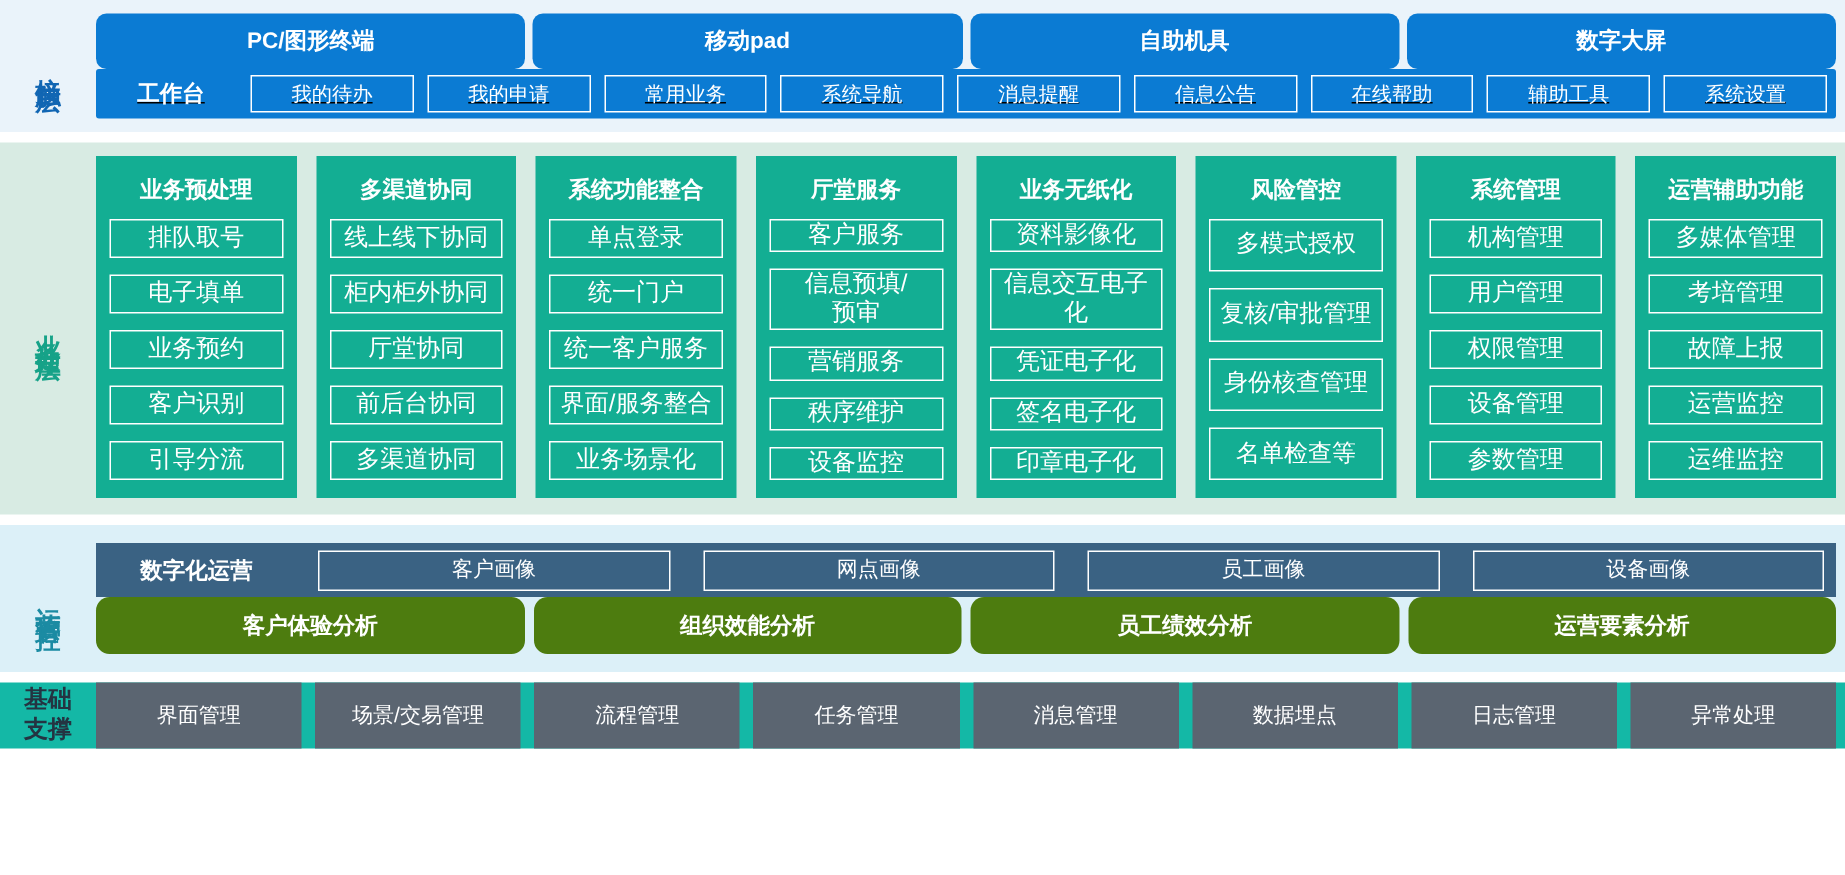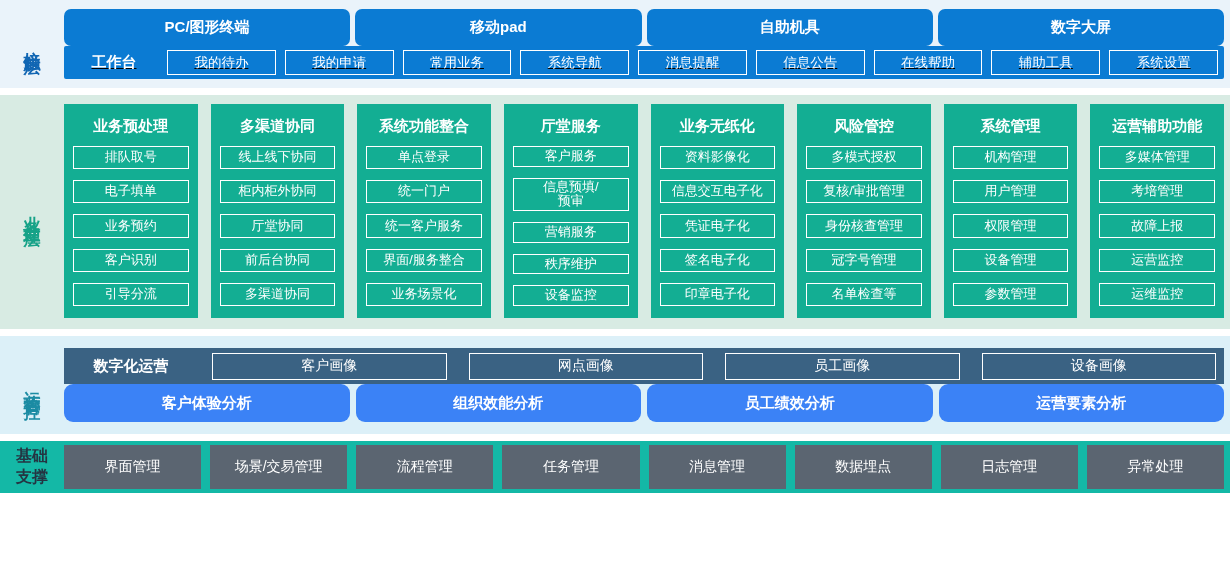--- a/index.html
+++ b/index.html
@@ -29,35 +29,35 @@
   
   .band-business{height:288px;background:#d8ebe3;}
   .band-business .vlabel{color:#16a288;}
   .band-business .content{padding-top:9px;padding-bottom:11px;}
   .cols{display:flex;gap:13px;flex:1;}
   .col{flex:1;background:#13ae93;padding:9px 9px 12px 9px;display:flex;
        flex-direction:column;min-width:0;}
   .col-title{text-align:center;color:#fff;font-weight:bold;font-size:15px;
              padding:4px 0 10px 0;}
   .col-items{display:flex;flex-direction:column;gap:11px;flex:1;}
-  .col-item{flex:1;border:1px solid #ffffff;color:#fff;font-size:13px;text-align:center;
+  .col-item{flex:1;border:1px solid #ffffff;color:#fff;font-size:16px;text-align:center;
             display:flex;align-items:center;justify-content:center;white-space:pre-line;
             line-height:1.15;padding:1px 2px;}
 
   
   .band-ops{height:112px;background:#dcf0f8;}
   .band-ops .vlabel{color:#1b8ba3;}
   .band-ops .content{padding-top:12px;padding-bottom:12px;justify-content:space-between;}
   .dig-bar{height:36px;background:#3a6283;display:flex;align-items:center;
            padding:0 8px;gap:22px;}
   .dig-label{flex:0 0 118px;text-align:center;color:#fff;font-weight:bold;font-size:15px;}
   .dig-item{flex:1;border:1px solid #ffffff;height:25px;color:#fff;font-size:14px;
             display:flex;align-items:center;justify-content:center;}
   .ana-row{display:flex;gap:6px;height:38px;}
-  .ana-item{flex:1;background:#3b82f6;border-radius:9px;color:#fff;font-weight:bold;
+  .ana-item{flex:1;background:#4d7c0f;border-radius:9px;color:#fff;font-weight:bold;
             font-size:15px;display:flex;align-items:center;justify-content:center;}
 
   
   .band-fnd{height:64px;background:#14b8a6;}
   .band-fnd .content{justify-content:center;}
   .fnd-label{color:#243442;font-weight:bold;font-size:16px;line-height:1.3;
              text-align:center;white-space:pre-line;}
   .fnd-row{display:flex;gap:9px;height:44px;}
   .fnd-item{flex:1;background:#5b6571;color:#fff;font-size:14px;
             display:flex;align-items:center;justify-content:center;}
@@ -155,21 +155,20 @@
             <div class="col-item">印章电子化</div>
           </div>
         </div>
 
         <div class="col">
           <div class="col-title">风险管控</div>
           <div class="col-items">
             <div class="col-item">多模式授权</div>
             <div class="col-item">复核/审批管理</div>
             <div class="col-item">身份核查管理</div>
-            <div class="col-item">冠字号管理</div>
             <div class="col-item">名单检查等</div>
           </div>
         </div>
 
         <div class="col">
           <div class="col-title">系统管理</div>
           <div class="col-items">
             <div class="col-item">机构管理</div>
             <div class="col-item">用户管理</div>
             <div class="col-item">权限管理</div>

